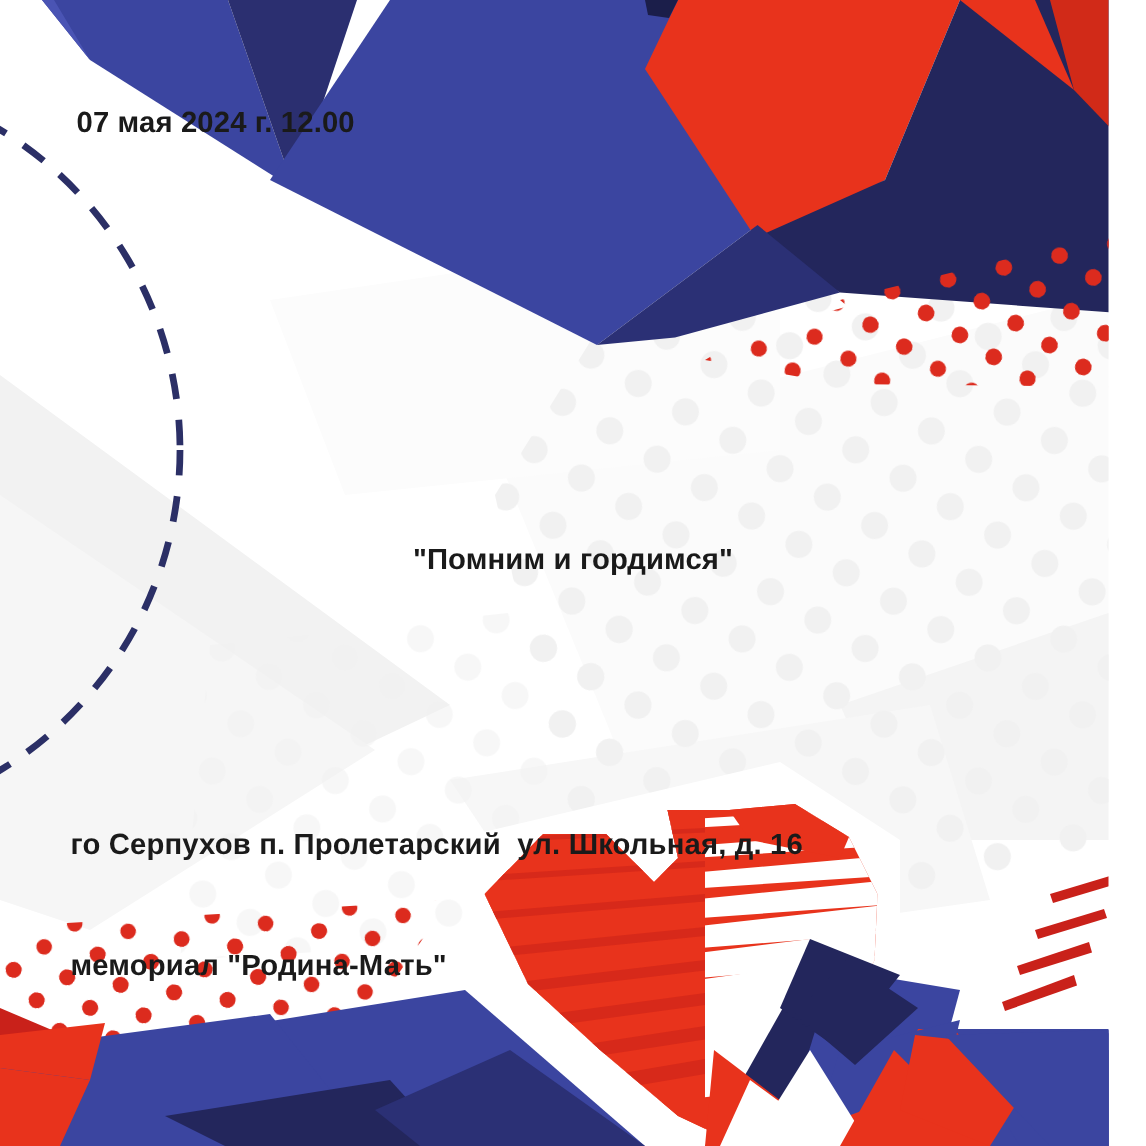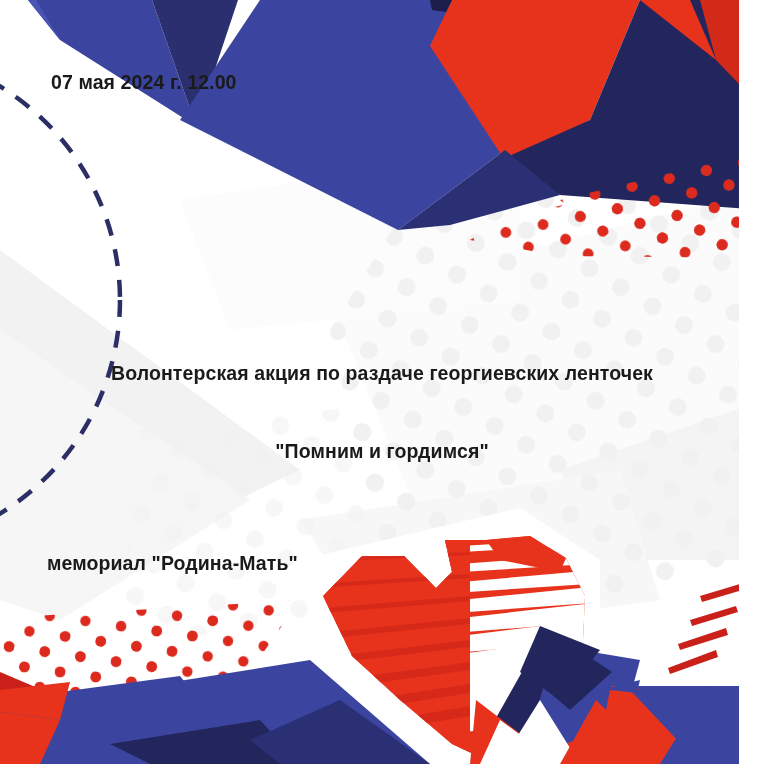--- a/index.html
+++ b/index.html
@@ -228,22 +228,22 @@
       <polygon points="668,668 716,650 718,657 670,674"></polygon>
     </g>
 
     <circle cx="-130" cy="300" r="250" fill="none" stroke="#2b2f66" stroke-width="4.5" stroke-dasharray="17 14" stroke-linecap="butt"></circle>
   </svg>
 
   <div class="text-layer">
     <div class="txt" id="date-text">07 мая 2024 г. 12.00</div>
 
     <div class="txt" id="headline-block">
-      <span class="line">Волонтерская акция по раздаче георгиевских ленточек</span>
       <span class="line">"Помним и гордимся"</span>
     </div>
 
     <div class="txt" id="address-block">
+      <span class="line">го Серпухов п. Пролетарский  ул. Школьная, д. 16</span>
       <span class="line">мемориал "Родина-Мать"</span>
     </div>
   </div>
 
 </div>
 
 </body></html>

